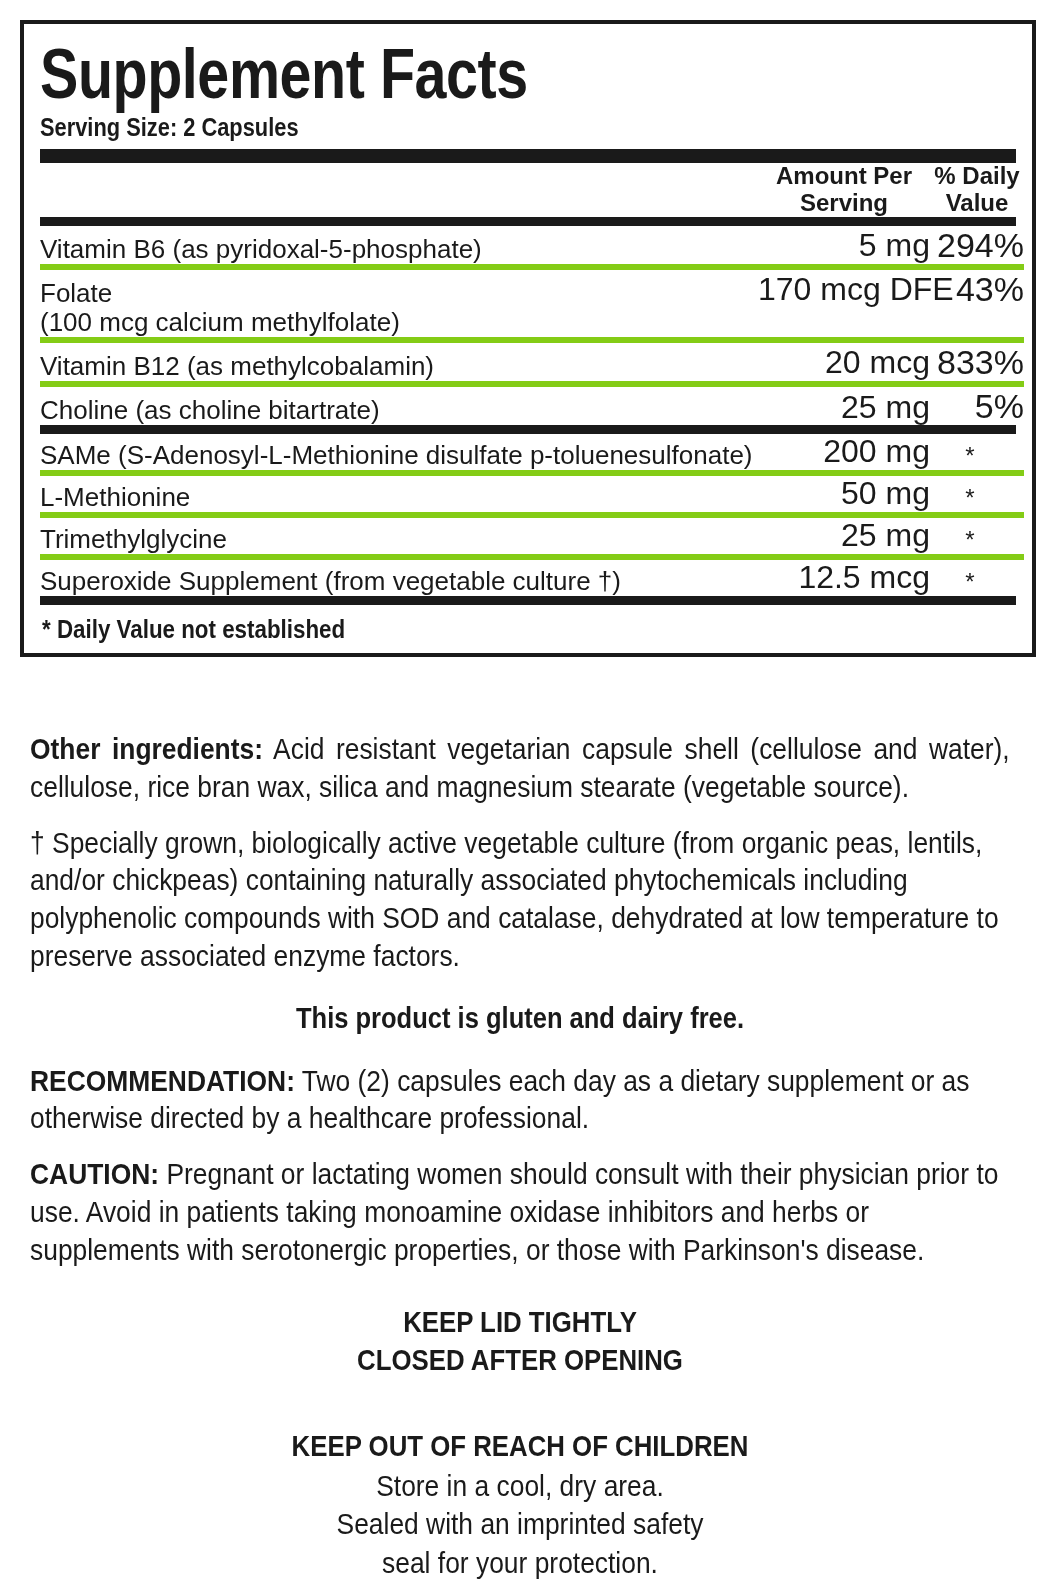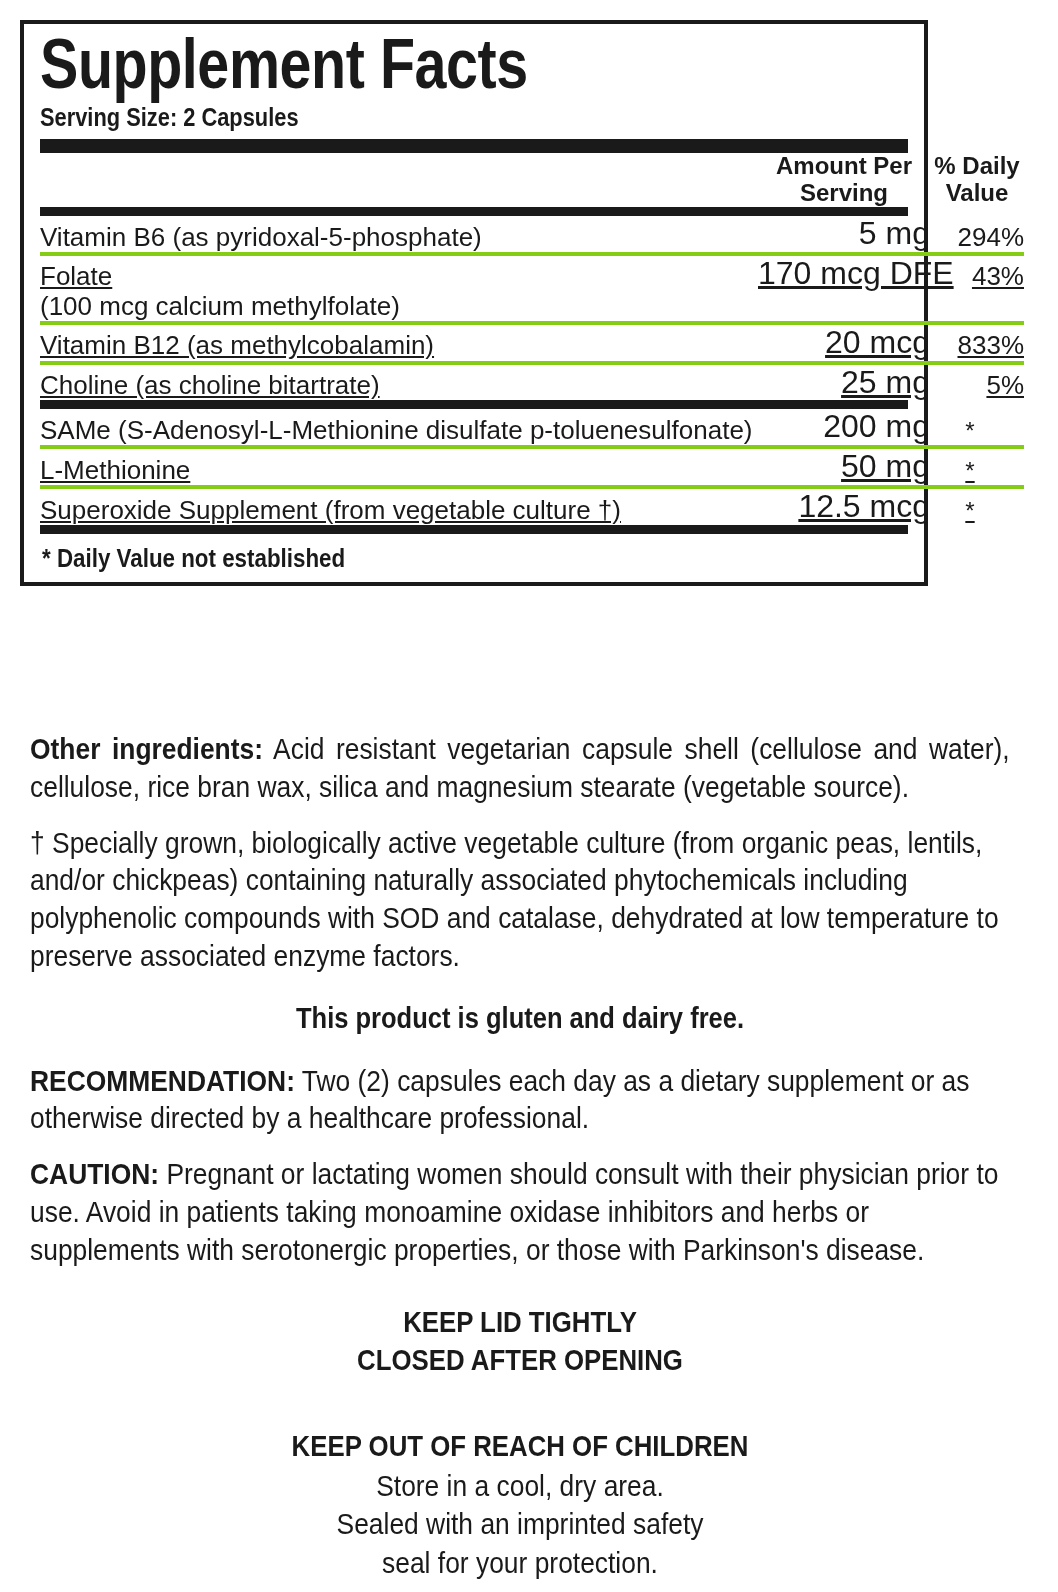--- a/index.html
+++ b/index.html
@@ -21,25 +21,25 @@
     width: 1058px;
     height: 1592px;
     overflow: hidden;
   }
 
   
   .facts-box {
     position: absolute;
     left: 20px;
     top: 20px;
-    width: 908px;
+    width: 1016px;
     box-sizing: border-box;
     border: 4px solid #1a1a1a;
     background: #fff;
-    padding: 2px 16px 10px 16px;
+    padding: 12px 16px 10px 16px;
   }
 
   .facts-title {
     font-family: "Liberation Sans Narrow", "Liberation Sans", sans-serif;
     font-weight: bold;
     font-size: 70px;
     line-height: 0.98;
     letter-spacing: -0.5px;
     transform: scaleX(0.82);
     transform-origin: left top;
@@ -101,34 +101,33 @@
     white-space: nowrap;
   }
   .row-amt {
     font-size: 32px;
     line-height: 1.12;
     padding: 5px 8px 5px 0;
     text-align: right;
     white-space: nowrap;
   }
   .row-dv {
-    font-size: 26px;
+    font-size: 34px;
     line-height: 1.12;
     padding: 5px 2px 5px 0;
     text-align: right;
     white-space: nowrap;
   }
   .row-dv.star {
     text-align: center;
     font-size: 24px;
     padding-right: 14px;
   }
   .rule {
-    border-top: 4px solid #84cc16;
-    text-decoration: underline;
+    border-top: 6px solid #84cc16;
   }
   .subline {
     font-size: 26px;
     line-height: 1.12;
     text-align: left;
     padding: 0 8px 5px 0;
     white-space: nowrap;
   }
 
   .dv-note {
@@ -295,20 +294,25 @@
         <td class="row-amt">200 mg</td>
         <td class="row-dv star">*</td>
       </tr>
 
       <tr class="rule">
         <td class="row-name">L-Methionine</td>
         <td class="row-amt">50 mg</td>
         <td class="row-dv star">*</td>
       </tr>
 
+      <tr class="rule">
+        <td class="row-name">Trimethylglycine</td>
+        <td class="row-amt">25 mg</td>
+        <td class="row-dv star">*</td>
+      </tr>
 
       <tr class="rule">
         <td class="row-name">Superoxide Supplement (from vegetable culture †)</td>
         <td class="row-amt">12.5 mcg</td>
         <td class="row-dv star">*</td>
       </tr>
 
     </tbody>
       </table>
 

